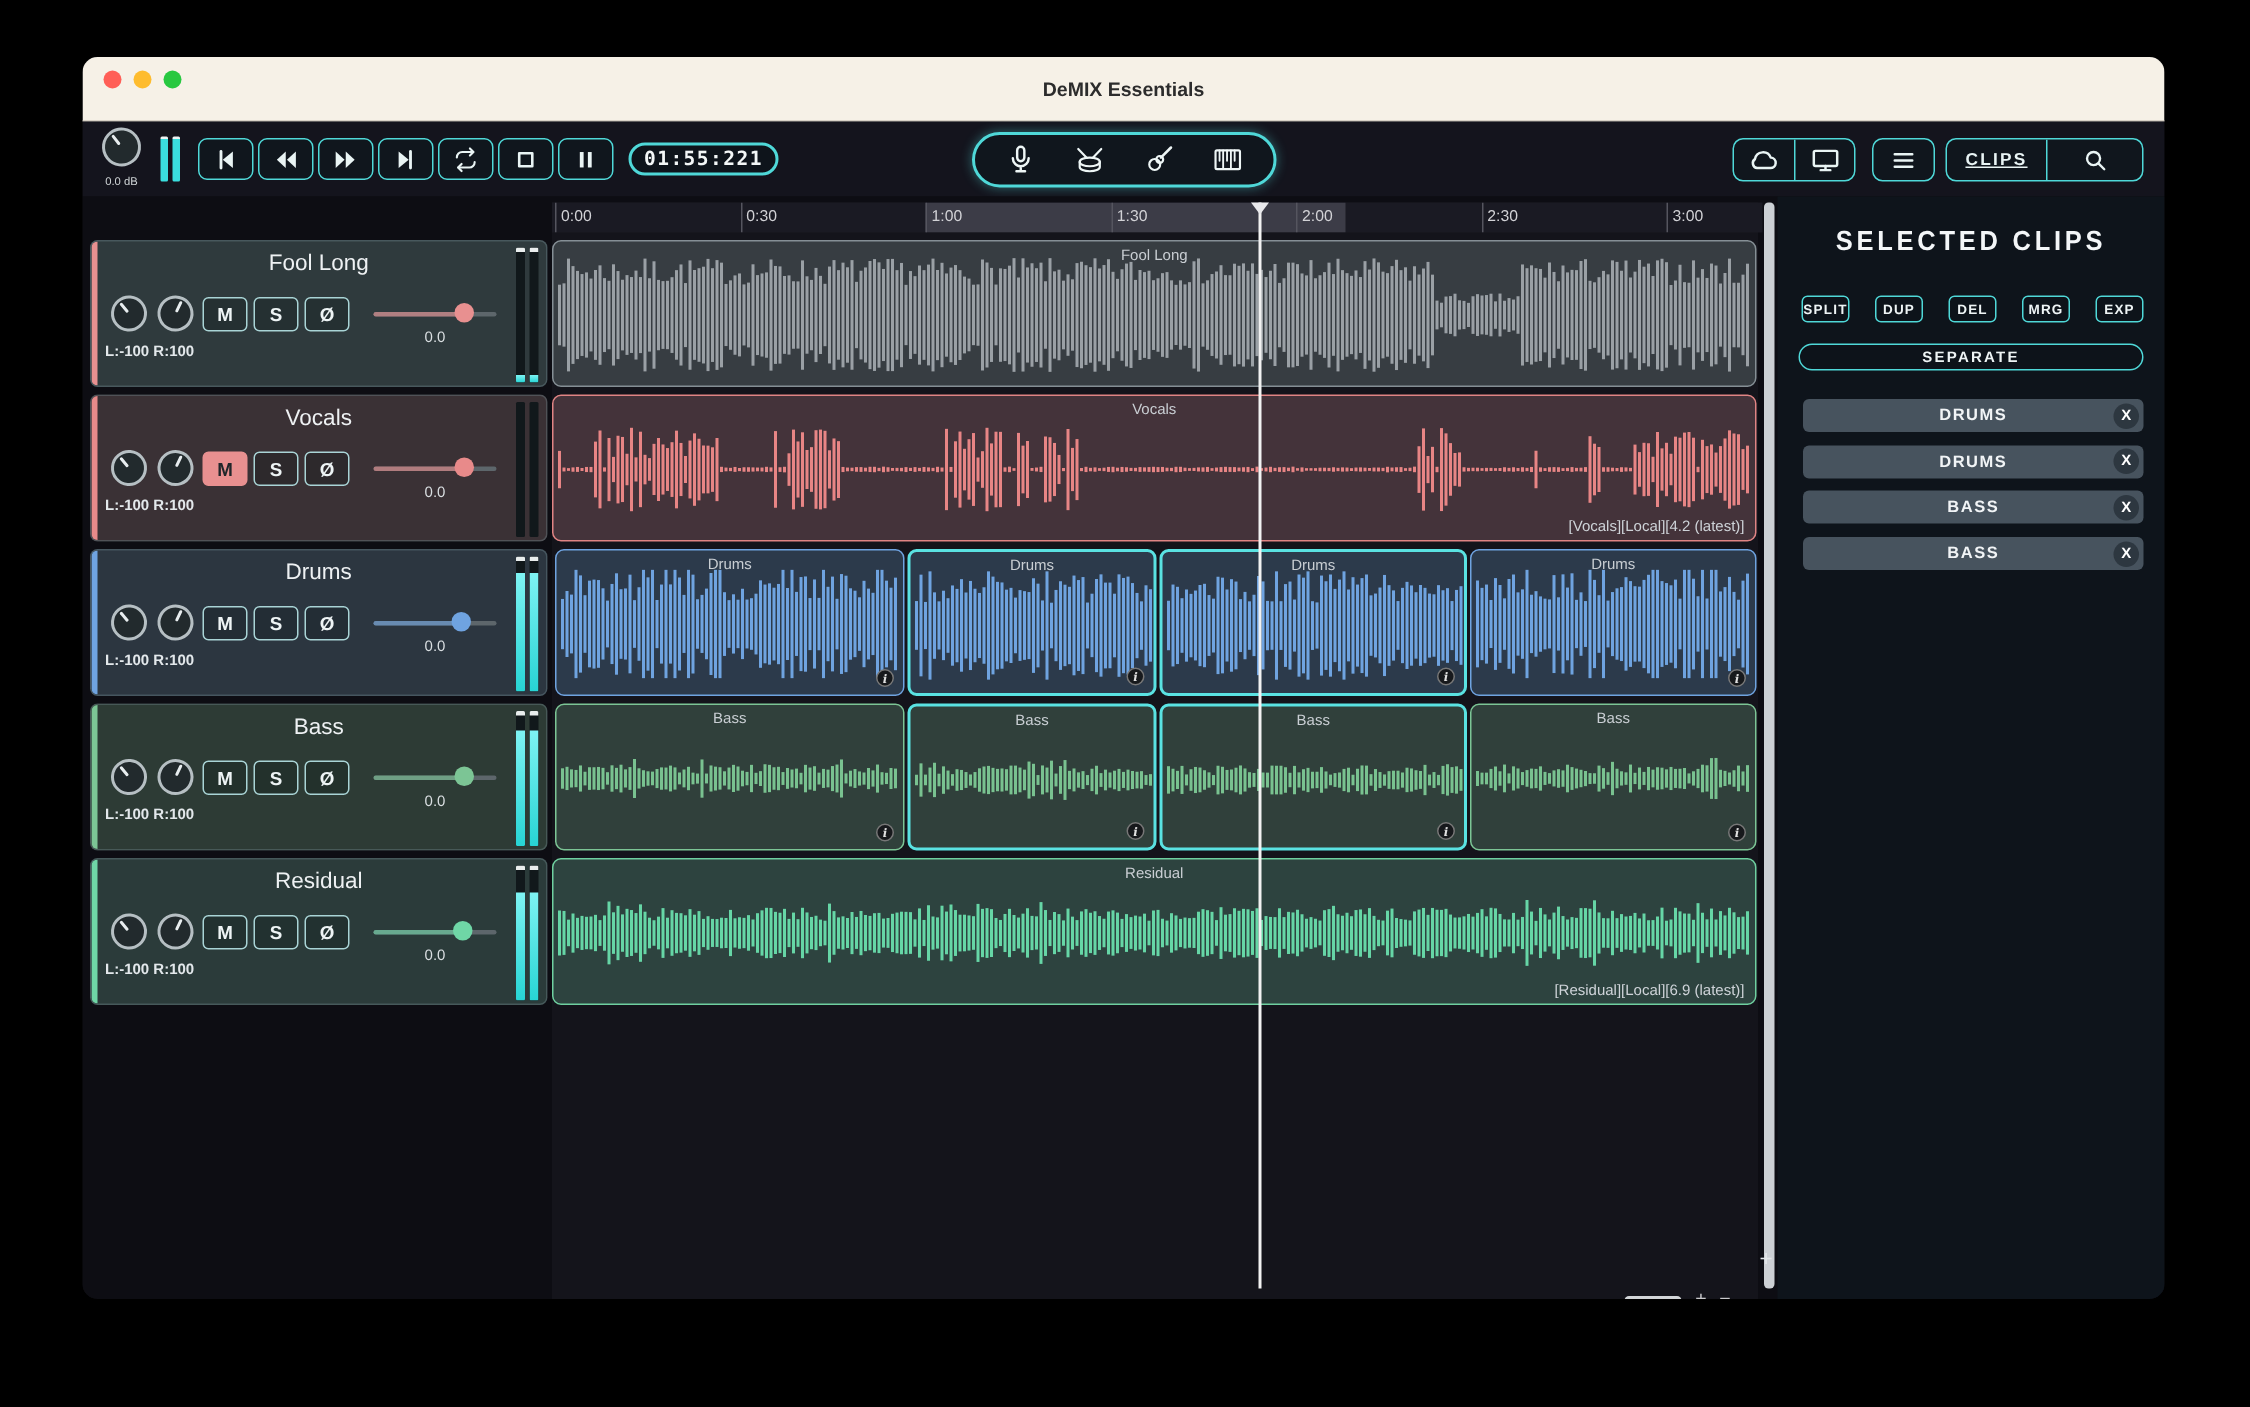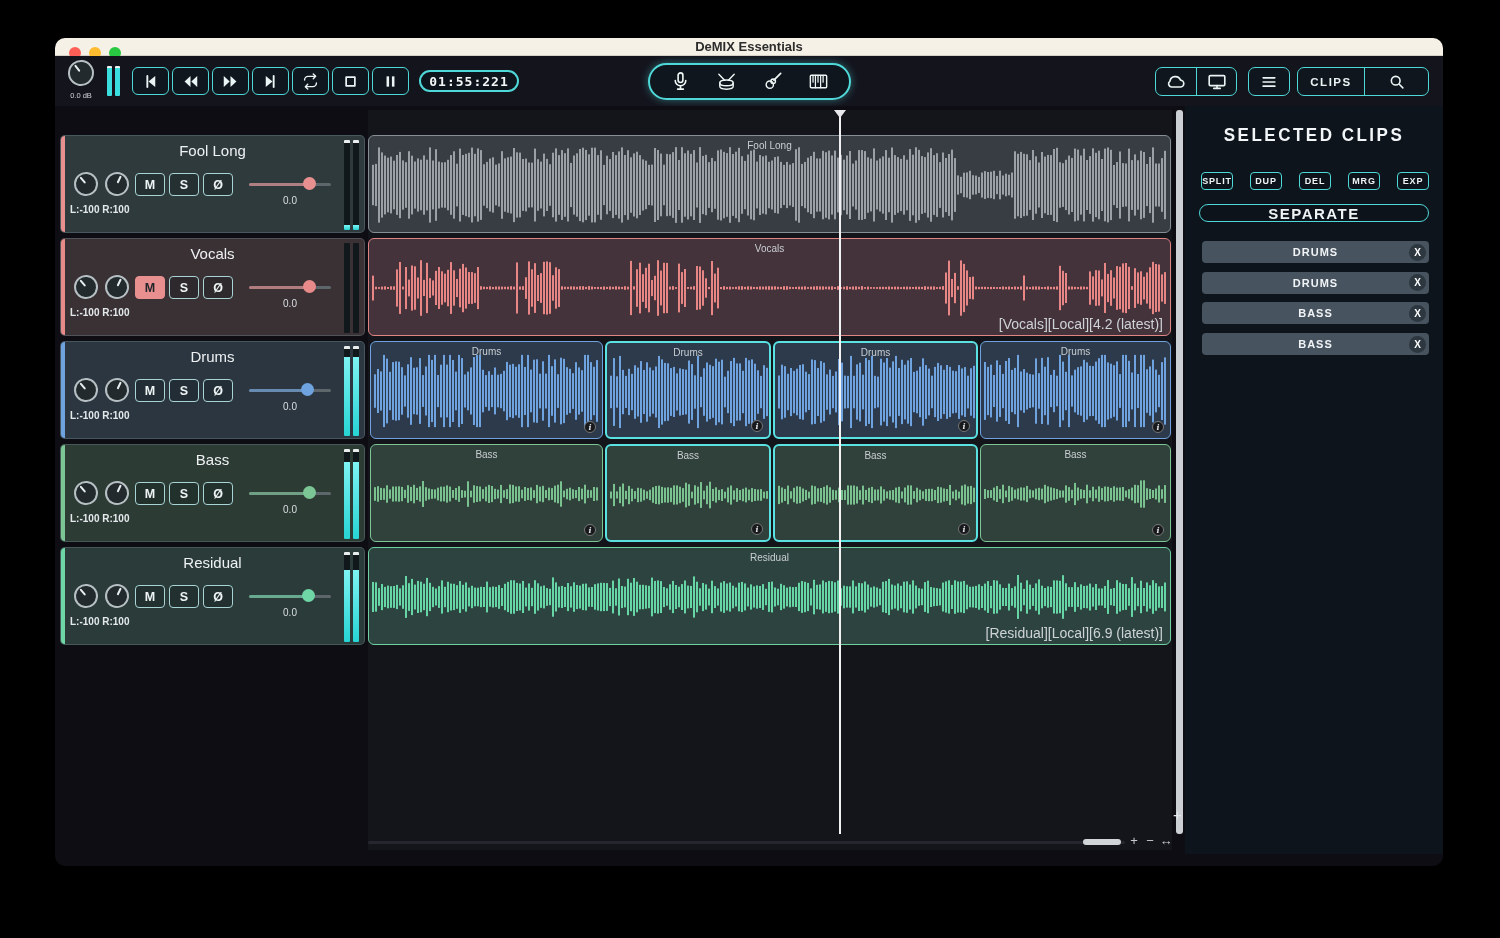--- a/index.html
+++ b/index.html
@@ -1,20 +1,20 @@
 <!DOCTYPE html>
 <html style="--acc: #4fd8d8; --titlebar: #f6f1e7; --toolbar: #14141d; --main: #0d0d13; --lane: #14141b; --sidebar: #0e141b; --ruler: #1a1a23; --loop: #3c3c47;"><head>
 <meta charset="utf-8">
 <style>
   *{margin:0;padding:0;box-sizing:border-box;}
   html,body{width:1500px;height:938px;background:#000;font-family:"Liberation Sans",sans-serif;overflow:hidden;}
   .window{position:absolute;left:55px;top:38px;width:1388px;height:828px;border-radius:10px;overflow:hidden;
           background:var(--main,#0d0d13);box-shadow:0 22px 60px rgba(0,0,0,.7);}
   
-  .titlebar{height:18px;background:var(--titlebar,#f6f1e7);position:relative;display:flex;align-items:center;justify-content:center;border-bottom:1px solid #d8d2c6;}
+  .titlebar{height:43px;background:var(--titlebar,#f6f1e7);position:relative;display:flex;align-items:center;justify-content:center;border-bottom:1px solid #d8d2c6;}
   .lights{position:absolute;left:14px;top:9px;display:flex;gap:8px;}
   .light{width:12px;height:12px;border-radius:50%;display:inline-block;}
   .title{font-size:13px;font-weight:bold;color:#2c2c2c;}
   
   .toolbar{height:50px;background:var(--toolbar,#14141d);position:relative;}
   .icon{display:inline-flex;align-items:center;justify-content:center;}
   .icon svg{width:100%;height:100%;}
   .knobwrap{position:absolute;left:13px;top:4px;width:26px;}
   .knob{width:24px;height:24px;border-radius:50%;background:#222a2d;border:2px solid #b6bfc3;position:relative;}
   .knob.big{width:26px;height:26px;}
@@ -23,21 +23,21 @@
   .tbmeter{position:absolute;left:52px;top:10px;display:flex;gap:3px;}
   .tbmeter i{display:block;width:5px;height:30px;border-radius:1px;background:linear-gradient(#eef3f3 0 2px,#3adede 2px 100%);}
   .transport{position:absolute;left:77px;top:11px;display:flex;gap:3px;}
   .tbtn{width:37px;height:28px;border:1.6px solid var(--acc);border-radius:6px;background:#10161d;color:#e9f4f4;display:flex;align-items:center;justify-content:center;}
   .timebox{position:absolute;left:364px;top:14px;width:100px;height:22px;border:2px solid var(--acc);border-radius:11px;background:#0e141b;
            color:#f3f7f7;font:bold 13px "DejaVu Sans Mono",monospace;letter-spacing:1px;display:flex;align-items:center;justify-content:center;}
   .instbox{position:absolute;left:593px;top:7px;width:203px;height:37px;border:2px solid var(--acc);border-radius:19px;background:#10161d;
            display:flex;align-items:center;justify-content:space-evenly;color:#eef6f6;box-shadow:0 0 8px rgba(79,216,216,.45);}
   .instbtn{width:30px;height:28px;display:flex;align-items:center;justify-content:center;color:#eef6f6;}
   .tgroup{position:absolute;top:11px;height:29px;display:flex;border:1.6px solid var(--acc);border-radius:7px;background:#10161d;overflow:hidden;}
-  .tgbtn{min-width:40px;display:flex;align-items:center;justify-content:center;color:#e9f4f4;padding:0 6px;}
+  .tgbtn{min-width:40px;display:flex;align-items:center;justify-content:center;color:#e9f4f4;padding:0 6px;text-decoration:underline;}
   .tgbtn.sep{border-left:1.6px solid var(--acc);}
   .clipslbl{font-size:11.5px;font-weight:bold;letter-spacing:1.5px;}
   
   .main{position:relative;height:748px;background:var(--main,#0d0d13);}
   .lane-bg{position:absolute;left:313px;top:4px;width:804px;height:740px;background:var(--lane,#14141b);}
   .ruler{position:absolute;left:313px;top:4px;width:807px;height:20px;background:var(--ruler,#1a1a23);overflow:hidden;z-index:3;}
   .loopregion{position:absolute;top:0;bottom:0;background:var(--loop,#3c3c47);}
   .rtick{position:absolute;top:0;bottom:0;width:1px;background:#55555f;}
   .rlabel{position:absolute;top:3px;font-size:10.5px;color:#d2d2d6;}
   
@@ -57,40 +57,40 @@
   .lr{position:absolute;left:9px;top:68px;font-size:10px;font-weight:bold;color:#e3e8eb;}
   .meters{position:absolute;left:283px;top:4px;height:90px;display:flex;gap:3px;}
   .mbar{width:6px;height:90px;background:#11181b;position:relative;border-radius:1px;overflow:hidden;}
   .mfill{position:absolute;left:0;right:0;bottom:0;background:linear-gradient(#7ef3f3,#27d4d4);}
   .mcap{position:absolute;left:0;right:0;top:0;height:2.5px;background:#e9eded;}
   
   .lane-row{position:absolute;left:313px;width:804px;height:98px;z-index:1;}
   .clip{position:absolute;top:0;height:98px;border-radius:6px;overflow:hidden;border:1.5px solid #888;}
   .clip.selected{border:2px solid #5ae2e2;}
   .clabel{position:absolute;top:4px;left:0;right:0;text-align:center;font-size:10px;color:#c9ced3;}
-  .cfoot{position:absolute;bottom:3px;right:7px;font-size:14px;color:#ced3d8;}
+  .cfoot{position:absolute;bottom:3px;right:7px;font-size:10px;color:#ced3d8;}
   .cinfo{position:absolute;bottom:5px;right:6px;width:12px;height:12px;border-radius:50%;background:#17191c;border:1px solid #777;
          color:#e0e0e0;font:italic bold 8px "DejaVu Serif",serif;display:flex;align-items:center;justify-content:center;}
   
   .playhead-line{position:absolute;left:784px;top:4px;height:724px;width:1.5px;background:#f2f2f2;z-index:5;}
   .playhead-tri{position:absolute;left:779px;top:4px;width:0;height:0;border-left:6px solid transparent;border-right:6px solid transparent;border-top:8px solid #e9e9ec;z-index:6;}
   
   .vscroll{position:absolute;left:1121px;top:4px;width:7px;height:724px;background:#ccd0d4;border-radius:3px;z-index:6;}
   .hscroll-track{position:absolute;left:313px;top:735px;width:757px;height:3px;background:#26262e;border-radius:2px;}
   .hscroll-thumb{position:absolute;left:1028px;top:733px;width:38px;height:6px;background:#d2d5d8;border-radius:3px;z-index:6;}
   .zoombtn{position:absolute;top:727px;font-size:13px;color:#c9c9cd;width:14px;text-align:center;z-index:6;}
   .vzoom{position:absolute;left:1118px;top:700px;font-size:15px;color:#e2e6e8;z-index:6;}
   
   .sidebar{position:absolute;left:1130px;top:0;width:258px;height:748px;background:var(--sidebar,#0e141b);z-index:4;}
   .sctitle{position:absolute;top:20px;left:0;right:0;text-align:center;font-size:17px;font-weight:bold;letter-spacing:2.5px;color:#f3f6f8;transform:scaleY(1.08);}
   .actions{position:absolute;top:66px;left:16px;right:14px;display:flex;gap:17px;}
   .actbtn{flex:1;height:18px;border:1.5px solid var(--acc);border-radius:4px;color:#eef4f5;font-size:9px;font-weight:bold;letter-spacing:.8px;
           display:flex;align-items:center;justify-content:center;background:#0d131a;}
   .separate{position:absolute;top:98px;left:14px;right:14px;height:18px;border:1.5px solid var(--acc);border-radius:9px;color:#eef4f5;
-            font-size:15px;font-weight:bold;letter-spacing:1.5px;display:flex;align-items:center;justify-content:center;background:#0d131a;}
+            font-size:10px;font-weight:bold;letter-spacing:1.5px;display:flex;align-items:center;justify-content:center;background:#0d131a;}
   .pill{position:absolute;left:17px;right:14px;height:22px;background:#47535e;border-radius:4px;}
   .pill .plabel{position:absolute;left:0;right:0;top:0;bottom:0;display:flex;align-items:center;justify-content:center;
                 font-size:11px;font-weight:bold;letter-spacing:1px;color:#f1f4f6;}
   .pill .px{position:absolute;right:3px;top:2.5px;width:17px;height:17px;border-radius:50%;background:#2d3740;color:#fff;
             font-size:10px;font-weight:bold;display:flex;align-items:center;justify-content:center;}
 </style>
 </head>
 <body>
 
 <div class="window">
@@ -248,20 +248,37 @@
               <path d="M15.5 15.5L20 20" fill="none" stroke="currentColor" stroke-linecap="round" stroke-linejoin="round" stroke-width="2"></path>
             </svg>
           </span>
         </div>
     </div>
   </div>
 
   <div class="main">
     <div class="lane-bg"></div>
 
+    <div class="ruler">
+      <div class="loopregion" style="left:249px;width:280px"></div>
+    <div class="rtick" style="left: 2px;"></div>
+        <div class="rlabel" style="left: 6px;">0:00</div>
+        <div class="rtick" style="left: 125.5px;"></div>
+        <div class="rlabel" style="left: 129.5px;">0:30</div>
+        <div class="rtick" style="left: 249px;"></div>
+        <div class="rlabel" style="left: 253px;">1:00</div>
+        <div class="rtick" style="left: 372.5px;"></div>
+        <div class="rlabel" style="left: 376.5px;">1:30</div>
+        <div class="rtick" style="left: 496px;"></div>
+        <div class="rlabel" style="left: 500px;">2:00</div>
+        <div class="rtick" style="left: 619.5px;"></div>
+        <div class="rlabel" style="left: 623.5px;">2:30</div>
+        <div class="rtick" style="left: 743px;"></div>
+        <div class="rlabel" style="left: 747px;">3:00</div>
+      </div>
 
     <div>
         <div class="thead" style="top: 29px; background: rgb(47, 58, 61);">
           <div class="stripe" style="background:#e89090"></div>
           <div class="tname">Fool Long</div>
           <div class="knob" style="left:13px;top:36px;transform:rotate(-40deg)">
             <span></span>
           </div>
           <div class="knob" style="left:44px;top:36px;transform:rotate(26deg)">
             <span></span>

